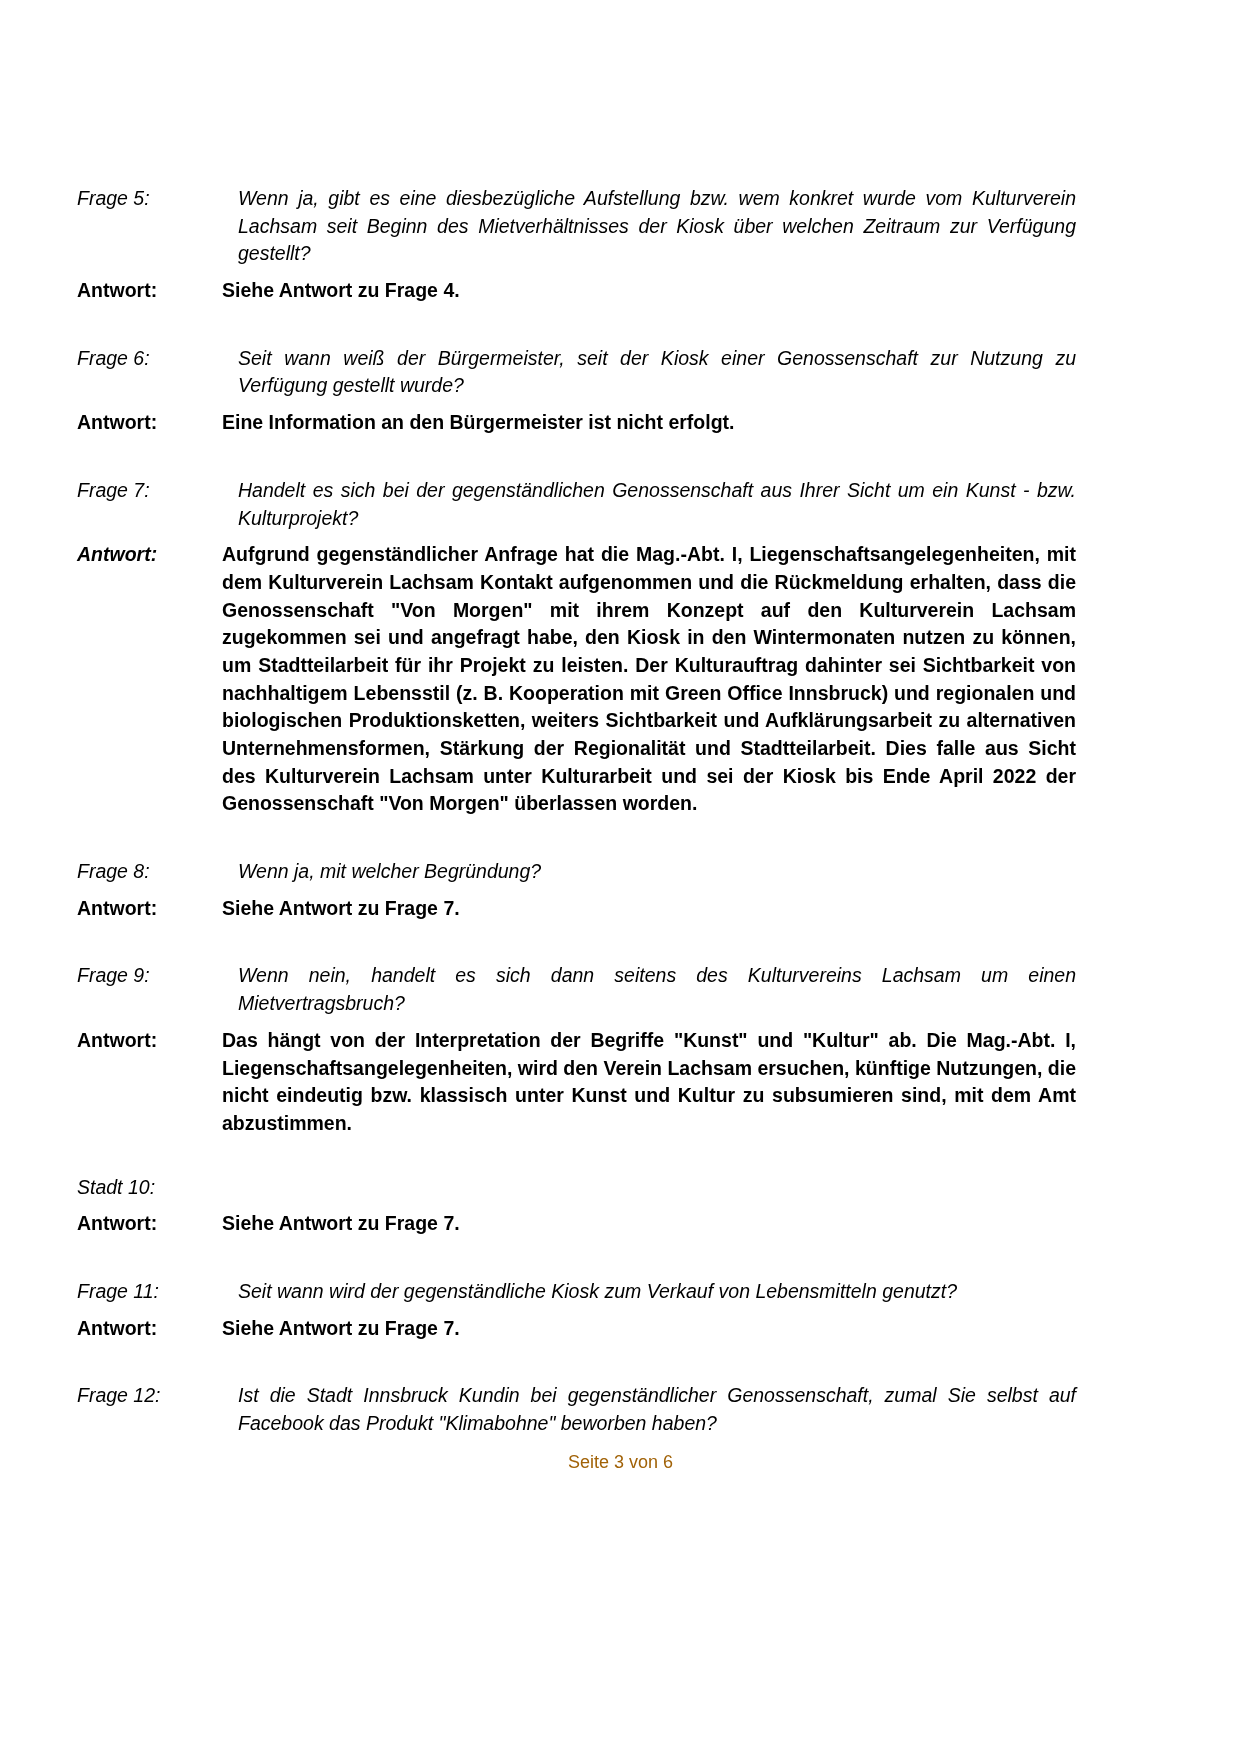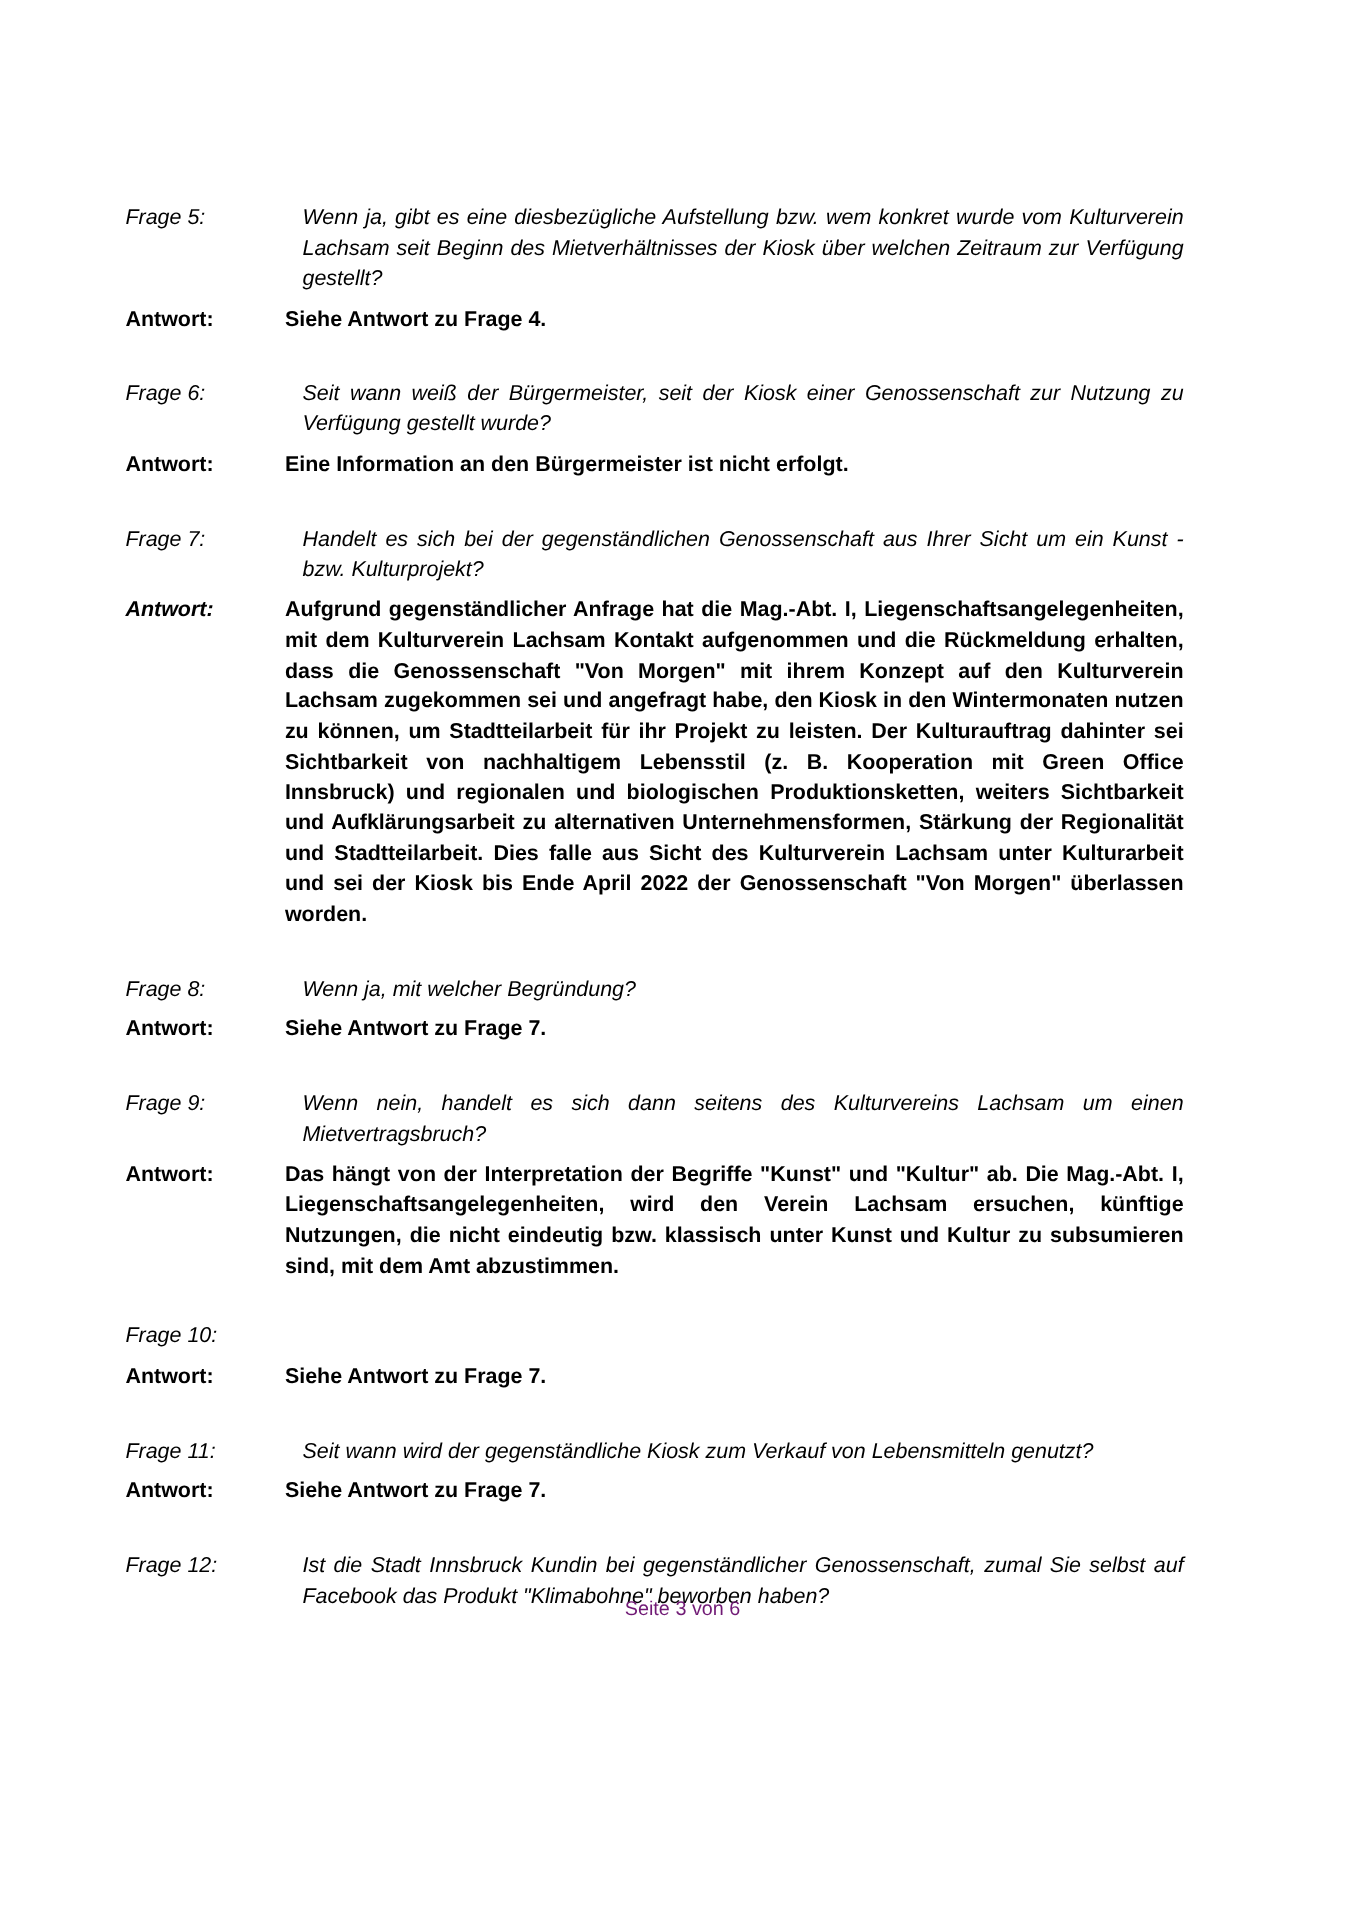--- a/index.html
+++ b/index.html
@@ -15,21 +15,21 @@
     color: #000000;
     -webkit-font-smoothing: antialiased;
   }
   .page {
     position: absolute;
     left: 0;
     top: 0;
     width: 1241px;
     height: 1755px;
     box-sizing: border-box;
-    padding: 185px 155px 0 114px;
+    padding: 185px 155px 0 77px;
   }
   .qa-block {
     display: block;
     margin-bottom: 0;
   }
   .row {
     display: flex;
     align-items: flex-start;
   }
   .label {
@@ -73,21 +73,21 @@
     height: 36px;
   }
   .footer {
     position: absolute;
     left: 0;
     top: 1452px;
     width: 1241px;
     text-align: center;
     font-size: 18px;
     font-family: "Liberation Sans", sans-serif;
-    color: #701a75;
+    color: #a16207;
   }
 </style>
 </head>
 <body>
 
 <div class="page">
 
   <div class="qa-block">
     <div class="row">
       <div class="label question">Frage 5:</div>
@@ -148,21 +148,21 @@
     <div class="gap-q-a"></div>
     <div class="row">
       <div class="label answer">Antwort:</div>
       <div class="text answer">Das hängt von der Interpretation der Begriffe "Kunst" und "Kultur" ab. Die Mag.-Abt. I, Liegenschaftsangelegenheiten, wird den Verein Lachsam ersuchen, künftige Nutzungen, die nicht eindeutig bzw. klassisch unter Kunst und Kultur zu subsumieren sind, mit dem Amt abzustimmen.</div>
     </div>
   </div>
   <div class="gap-block-small"></div>
 
   <div class="qa-block">
     <div class="row">
-      <div class="label question">Frage 10:</div>
+      <div class="label question">Stadt 10:</div>
     </div>
     <div class="gap-q-a"></div>
     <div class="row">
       <div class="label answer">Antwort:</div>
       <div class="text answer">Siehe Antwort zu Frage 7.</div>
     </div>
   </div>
   <div class="gap-block"></div>
 
   <div class="qa-block">

